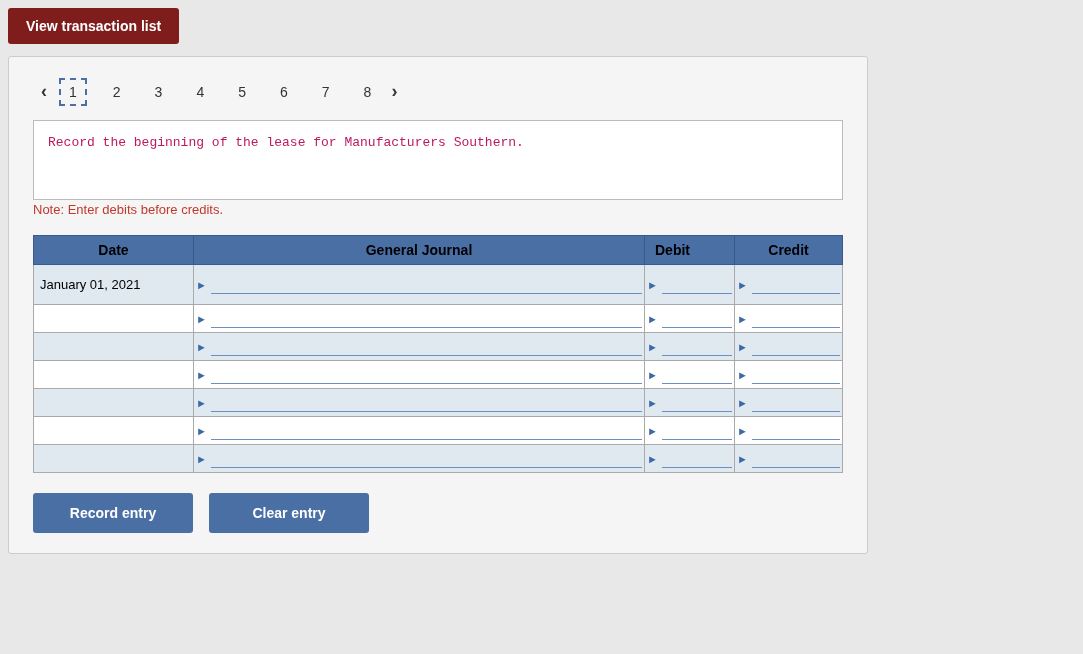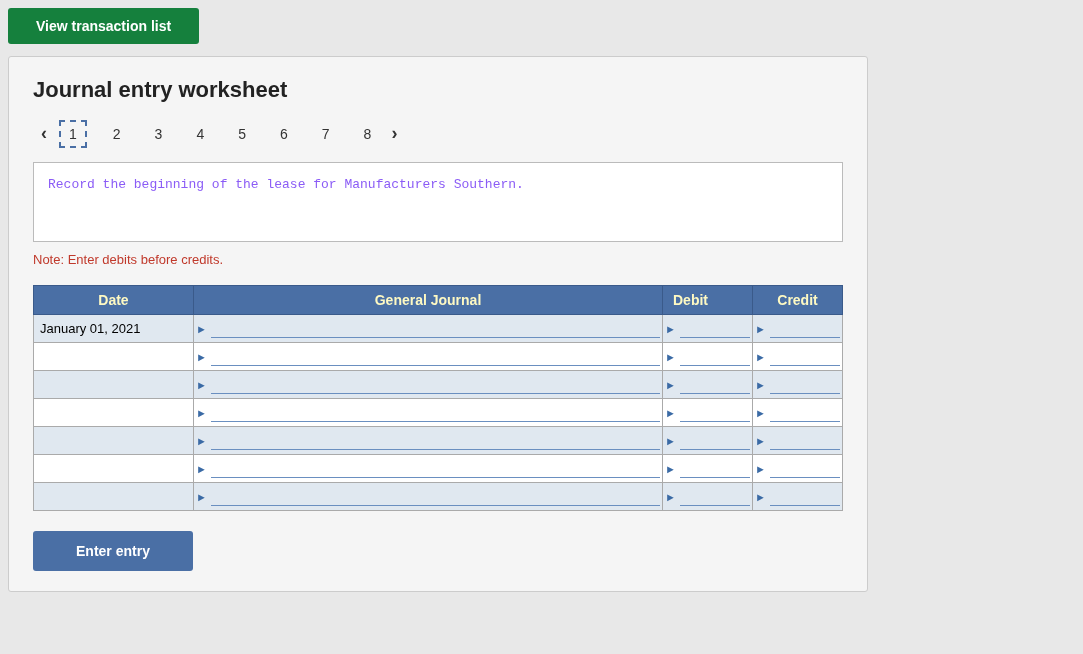--- a/index.html
+++ b/index.html
@@ -10,24 +10,24 @@
       width: 1083px;
       min-height: 654px;
       padding: 8px;
     }
 
     .top-bar {
       margin-bottom: 12px;
     }
 
     .view-transaction-btn {
-      background-color: #15803d;
+      background-color: #7f1d1d;
       color: white;
       border: none;
-      padding: 10px 28px;
+      padding: 10px 18px;
       font-size: 14px;
       font-weight: bold;
       cursor: pointer;
       border-radius: 3px;
     }
 
     .worksheet-container {
       background: #f5f5f5;
       border: 1px solid #ccc;
       border-radius: 3px;
@@ -79,74 +79,74 @@
       border: 2px dashed #4a6fa5;
       color: #333;
       font-weight: normal;
     }
 
     .description-box {
       border: 1px solid #bbb;
       background: white;
       padding: 14px;
       min-height: 80px;
-      margin-bottom: 10px;
-      color: #8b5cf6;
+      margin-bottom: 2px;
+      color: #be185d;
       font-family: 'Courier New', monospace;
       font-size: 13px;
     }
 
     .note-text {
       color: #c0392b;
       font-size: 13px;
       margin-bottom: 18px;
     }
 
     .journal-table {
       width: 100%;
       border-collapse: collapse;
       margin-bottom: 20px;
     }
 
     .journal-table th {
       background-color: #4a6fa5;
-      color: #fef9c3;
+      color: #000000;
       padding: 6px 10px;
       text-align: center;
       border: 1px solid #3a5a8a;
       font-size: 14px;
     }
 
     .journal-table th.date-col {
       width: 160px;
       text-align: center;
     }
 
     .journal-table th.journal-col {
     }
 
     .journal-table th.debit-col {
       width: 90px;
       text-align: left;
     }
 
     .journal-table th.credit-col {
-      width: 90px;
+      width: 108px;
       text-align: center;
     }
 
     .journal-table td {
       border: 1px solid #aaa;
       padding: 0;
       height: 28px;
       position: relative;
     }
 
     .journal-table td.date-cell {
-      padding: 0 6px;
+      padding: 12px 6px;
       font-size: 13px;
       vertical-align: middle;
     }
 
     .journal-table tbody tr:nth-child(odd) {
       background-color: #e0e8f0;
     }
 
     .journal-table tbody tr:nth-child(even) {
       background-color: white;
@@ -196,21 +196,20 @@
     }
   </style>
 </head>
 <body>
 
 <div class="top-bar">
   <button class="view-transaction-btn">View transaction list</button>
 </div>
 
 <div class="worksheet-container">
-  <div class="worksheet-title">Journal entry worksheet</div>
 
   <div class="tab-nav">
     <button class="nav-arrow">‹</button>
     <div class="tab-items">
       <button class="tab-item active">1</button>
       <button class="tab-item">2</button>
       <button class="tab-item">3</button>
       <button class="tab-item">4</button>
       <button class="tab-item">5</button>
       <button class="tab-item">6</button>
@@ -389,16 +388,17 @@
           <div class="row-content">
             <span class="mini-arrow">►</span>
             <div class="input-line"></div>
           </div>
         </td>
       </tr>
     </tbody>
   </table>
 
   <div class="bottom-buttons">
-    <button class="action-btn">Enter entry</button>
+    <button class="action-btn">Record entry</button>
+    <button class="action-btn">Clear entry</button>
     <div class="spacer"></div>
   </div>
 </div>
 
 </body></html>

